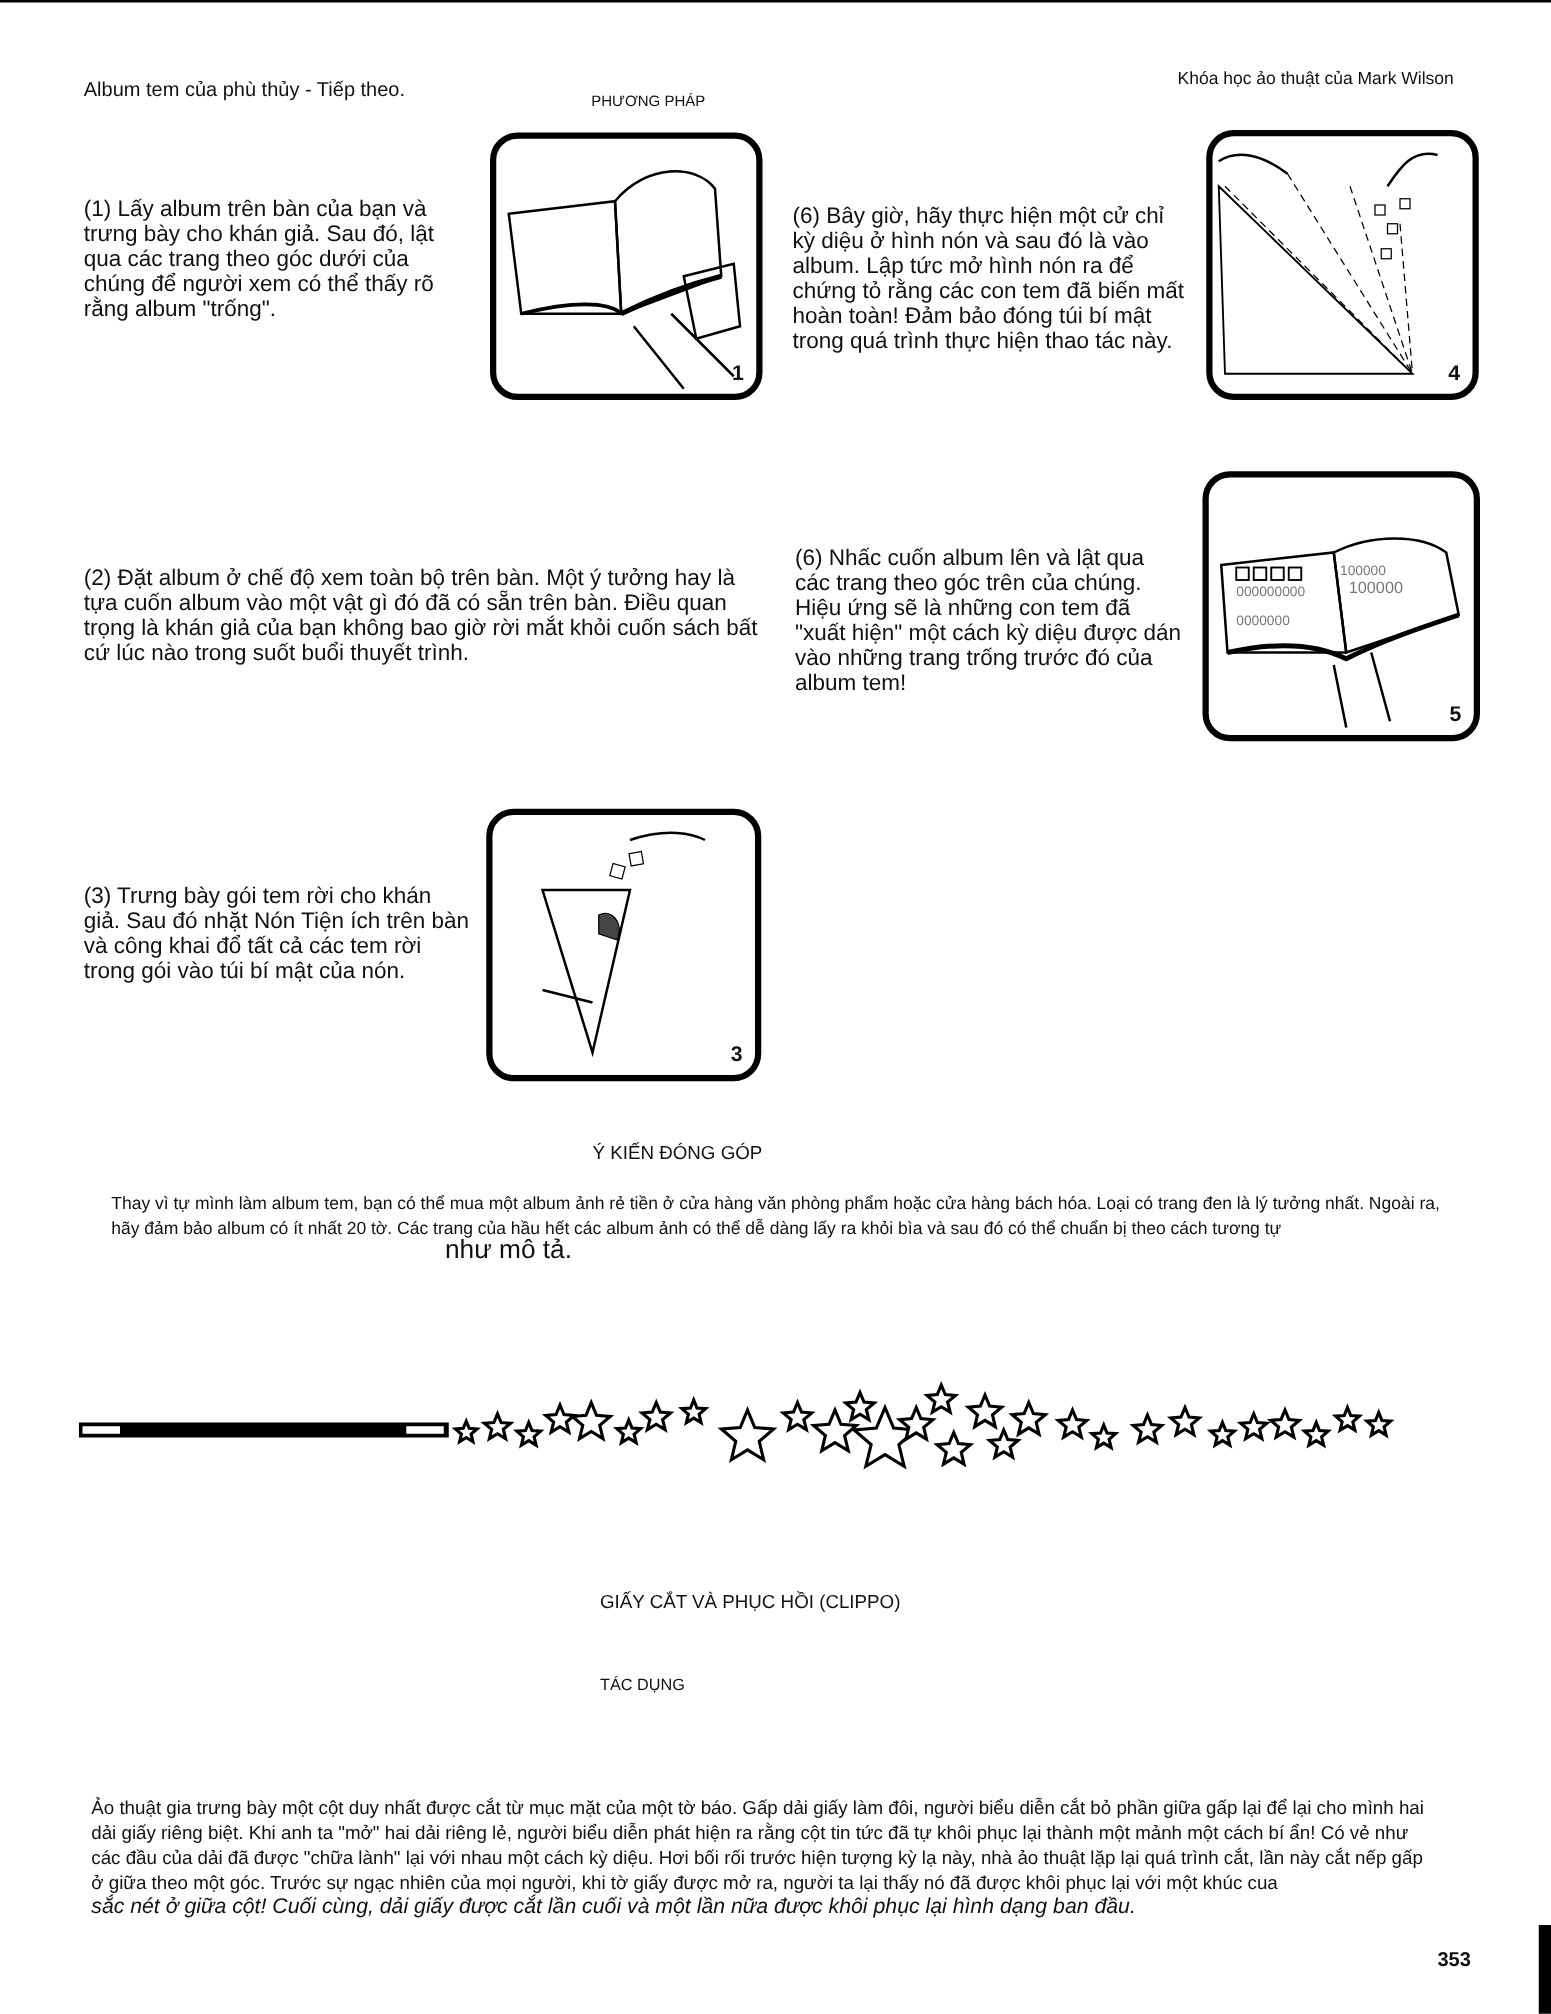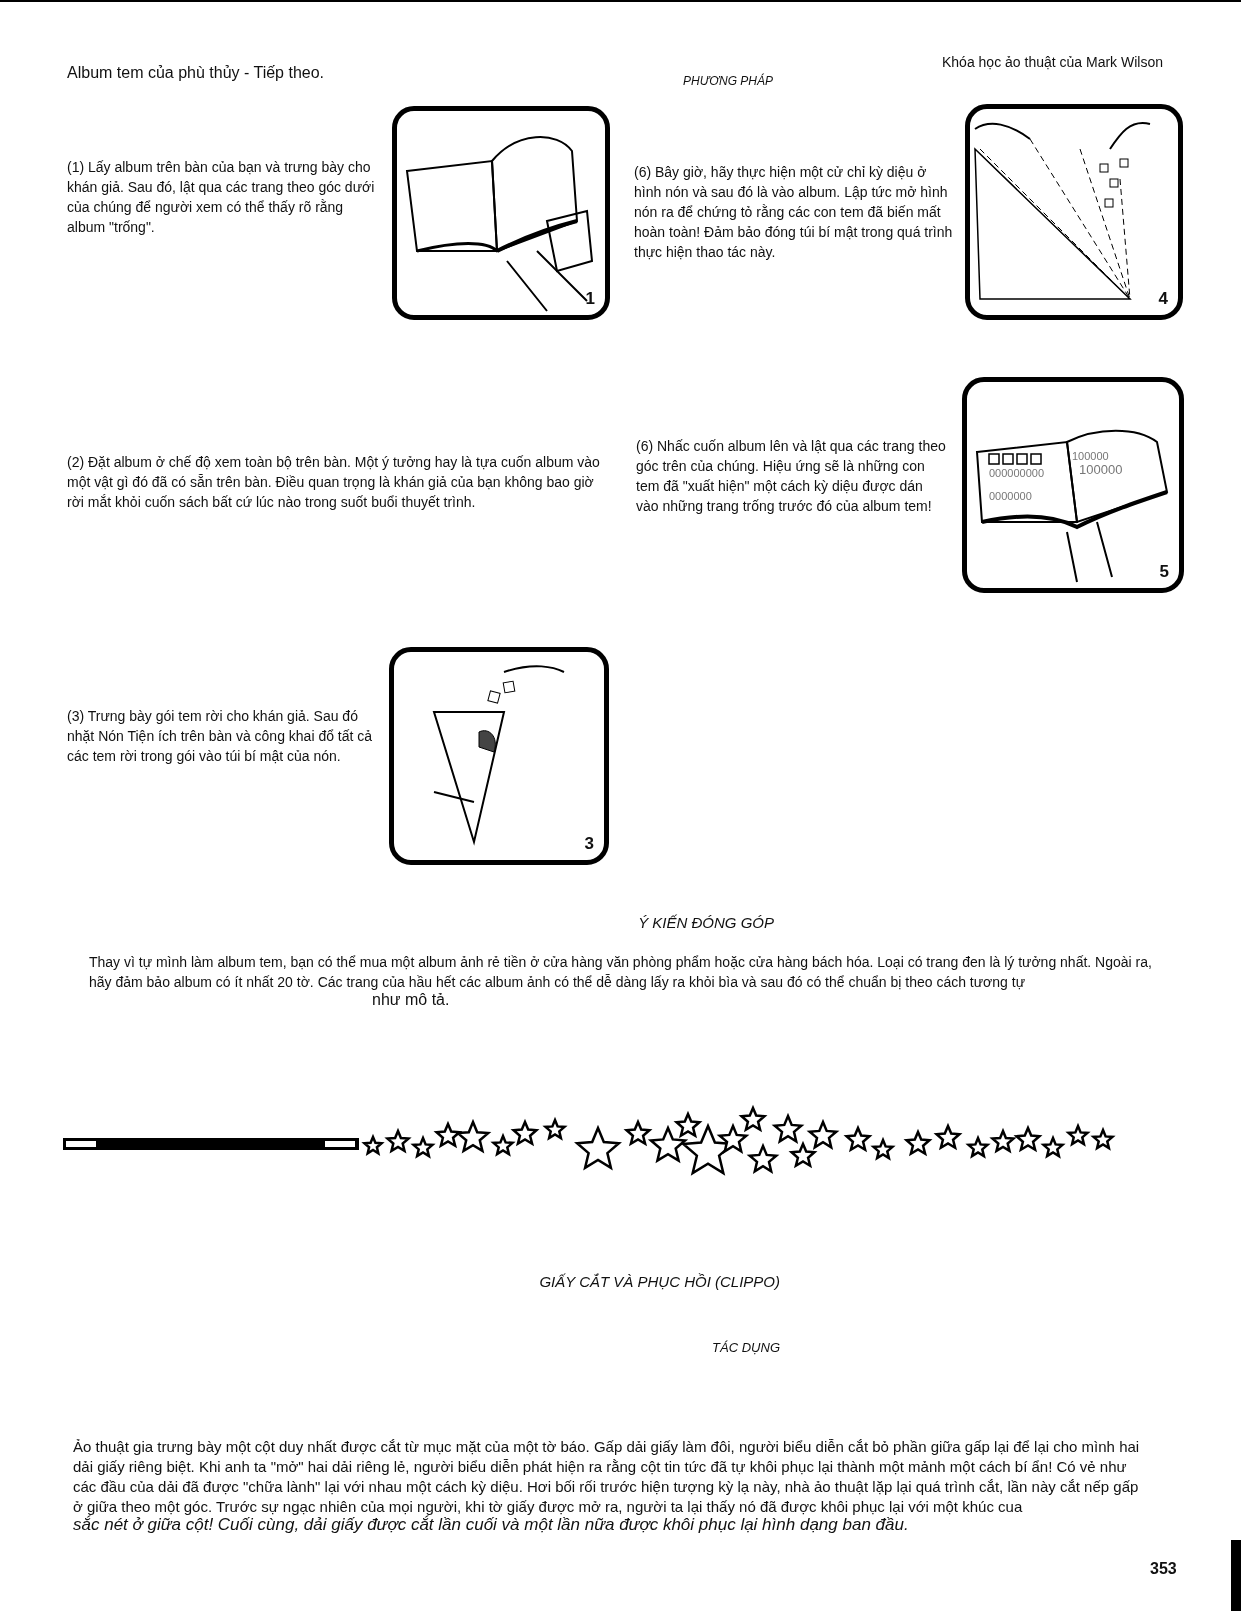--- a/index.html
+++ b/index.html
@@ -3,22 +3,22 @@
 <meta charset="utf-8">
 <style>
   html, body { margin:0; padding:0; }
   body { width:1241px; height:1611px; background:#fff; position:relative; overflow:hidden;
          font-family:"Liberation Sans", sans-serif; color:#111; }
   .abs { position:absolute; }
   .topline { left:0; top:0; width:1241px; height:2px; background:#000; }
   .rightbar { right:0; top:1540px; width:10px; height:71px; background:#000; }
   .hdr-left { left:67px; top:52px; font-size:16px;margin-top:12px; }
   .hdr-right { left:942px; top:54px; font-size:14px; }
-  .sec-title { font-size:13px; text-align:right; width:300px;font-style:italic; }
-  .step { font-size:14px; line-height:20px; }
+  .sec-title { font-size:13px; text-align:left; width:300px; }
+  .step { font-size:18px; line-height:20px; }
   .frame { border:5px solid #000; border-radius:22px; background:#fff; box-sizing:border-box; }
   .frame svg { position:absolute; left:0; top:0; width:100%; height:100%; }
   .fnum { position:absolute; right:10px; bottom:6px; font-weight:bold; font-size:17px; }
   .para { font-size:14px; line-height:20px; }
   .big { font-size:17px; }
 </style>
 </head>
 <body>
 
 <div class="abs topline"></div>
@@ -84,21 +84,21 @@
     <path d="M85 80 C95 75 105 85 100 100 L85 95 Z" fill="#444" stroke="#000"></path>
     <rect x="95" y="40" width="10" height="10" fill="none" stroke="#000" transform="rotate(15 100 45)"></rect>
     <rect x="110" y="30" width="10" height="10" fill="none" stroke="#000" transform="rotate(-10 115 35)"></rect>
     <path d="M110 20 C140 10 160 15 170 20 M40 140 L80 150" fill="none" stroke="#000" stroke-width="2"></path>
   </svg>
   <div class="fnum">3</div>
 </div>
 
 <div class="abs sec-title" style="left:474px; top:914px; font-size:15px;">Ý KIẾN ĐÓNG GÓP</div>
 <div class="abs para" style="left:89px; top:952px; width:1075px;">Thay vì tự mình làm album tem, bạn có thể mua một album ảnh rẻ tiền ở cửa hàng văn phòng phẩm hoặc cửa hàng bách hóa. Loại có trang đen là lý tưởng nhất. Ngoài ra, hãy đảm bảo album có ít nhất 20 tờ. Các trang của hầu hết các album ảnh có thể dễ dàng lấy ra khỏi bìa và sau đó có thể chuẩn bị theo cách tương tự</div>
-<div class="abs para big" style="left:372px; top:990px; font-size:16px;">như mô tả.</div>
+<div class="abs para big" style="left:356px; top:990px; font-size:21px;">như mô tả.</div>
 
 <div class="abs" style="left:63px; top:1100px; width:1120px; height:80px;">
   <svg width="1120" height="80" viewBox="0 0 1120 80">
     <rect x="0" y="38" width="296" height="12" fill="#000"></rect>
     <rect x="3" y="41" width="30" height="6" fill="#fff"></rect>
     <rect x="262" y="41" width="30" height="6" fill="#fff"></rect>
     <g id="stars" fill="#fff" stroke="#000" stroke-width="2.5">
         <polygon points="310.0,37.0 312.4,42.7 318.6,43.2 313.9,47.3 315.3,53.3 310.0,50.0 304.7,53.3 306.1,47.3 301.4,43.2 307.6,42.7"></polygon>
         <polygon points="335.0,31.0 337.9,38.0 345.5,38.6 339.7,43.5 341.5,50.9 335.0,47.0 328.5,50.9 330.3,43.5 324.5,38.6 332.1,38.0"></polygon>
         <polygon points="360.0,38.0 362.6,44.4 369.5,44.9 364.3,49.4 365.9,56.1 360.0,52.5 354.1,56.1 355.7,49.4 350.5,44.9 357.4,44.4"></polygon>

